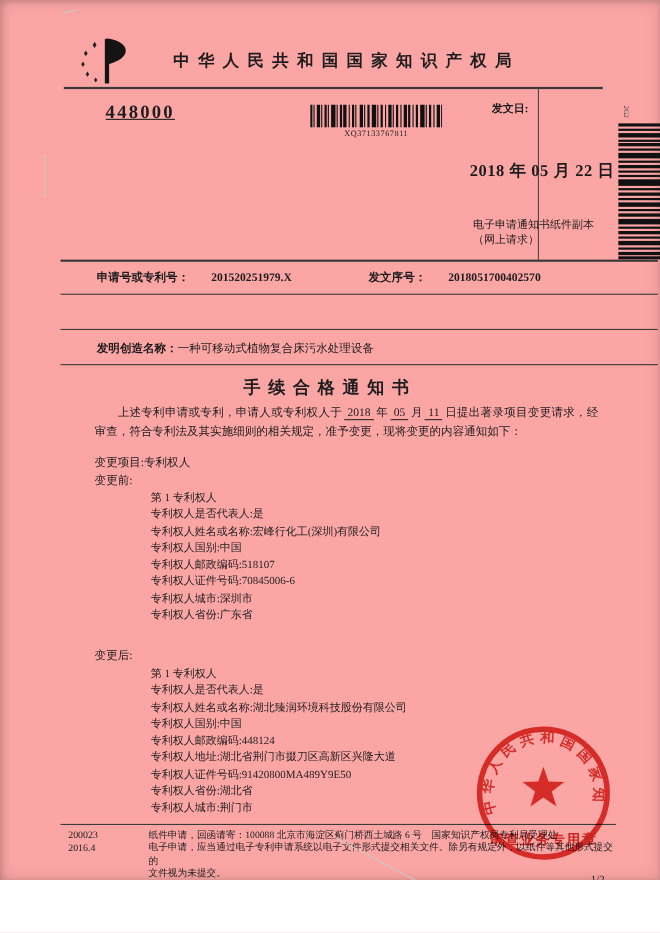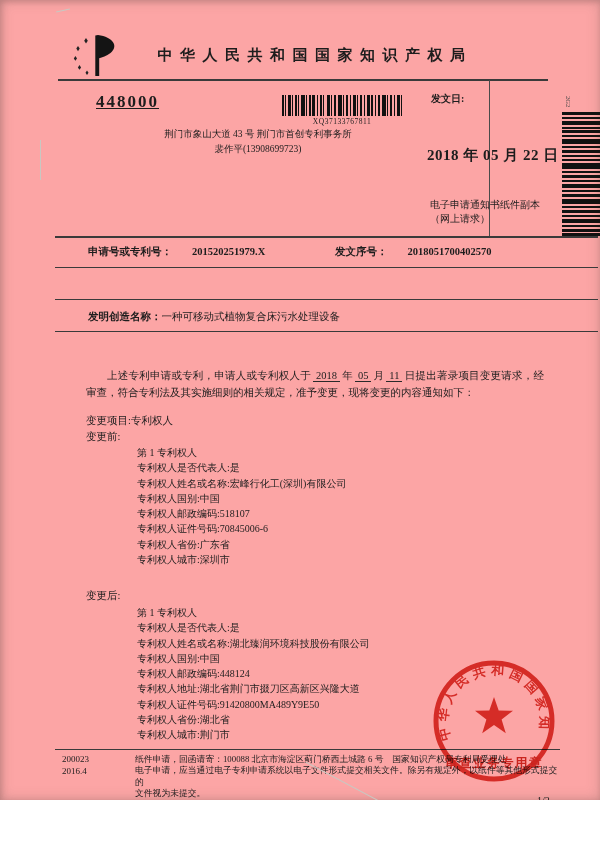--- a/index.html
+++ b/index.html
@@ -22,21 +22,21 @@
   .title{font-size:15.5px;font-weight:bold;letter-spacing:7px;text-align:center;width:100%;}
   .para{font-size:10.5px;line-height:17px;text-indent:21px;text-align:justify;}
   .u{border-bottom:1px solid #2a2a2a;padding:0 3px;margin:16px 2px;}
   .detail{font-size:10px;line-height:15.3px;white-space:nowrap;}
   .lbl{font-size:10.5px;}
   .footer-txt{font-size:8.8px;line-height:11.4px;}
   .formno{font-size:9px;line-height:11px;}
   .pageno{font-size:10px;}
   .datebig{font-size:15px;font-weight:bold;letter-spacing:.5px;white-space:nowrap;}
   .copynote{font-size:10px;line-height:13.5px;}
-  .dispatch-label{font-size:10px;font-weight:bold;}
+  .dispatch-label{font-size:10px;font-weight:bold;margin-left:16px;}
   .edgecode{font-size:6.5px;color:#444;transform:rotate(90deg);transform-origin:0 0;white-space:nowrap;}
   .seal-wrap{mix-blend-mode:multiply;opacity:.93;}
   .scratch{position:absolute;background:#c8c8c2;}
 </style>
 </head>
 <body>
 
 <div class="page">
 
   <svg class="abs" style="left:72px;top:32px" width="54" height="46" viewBox="0 0 54 46">
@@ -85,22 +85,20 @@
         <rect x="100" width="4" height="21"></rect>
         <rect x="105" width="1" height="21"></rect>
       <rect x="108" width="2" height="21"></rect>
         <rect x="112" width="1" height="21"></rect>
         <rect x="115" width="3" height="21"></rect>
       <rect x="119" width="1" height="21"></rect>
     </g>
   </svg>
   <div class="abs bcode-label" style="left:282px;top:117px;width:120px">XQ37133767811</div>
 
-  <div class="abs small" style="left:124px;top:128px;width:268px;text-align:center">荆门市象山大道 43 号  荆门市首创专利事务所</div>
-  <div class="abs small" style="left:124px;top:143px;width:268px;text-align:center">裴作平(13908699723)</div>
 
   <div class="vline" style="left:489px;top:80px;height:156px"></div>
   <div class="abs dispatch-label" style="left:431px;top:92px">发文日:</div>
   <div class="abs datebig" style="left:427px;top:146px">2018 年 05 月 22 日</div>
   <div class="abs copynote" style="left:430px;top:198px;width:120px">电子申请通知书纸件副本（网上请求）</div>
 
   <div class="abs edgecode" style="left:572px;top:96px">2G2</div>
   <svg class="abs" style="left:562px;top:112px" width="38" height="124" viewBox="0 0 38 124">
     <g fill="#111">
       <rect y="0" width="38" height="3"></rect>
@@ -140,37 +138,38 @@
   <div class="abs row" style="left:88px;top:245px">
     <span class="rowlabel">申请号或专利号：</span><span class="bold">201520251979.X</span>
   </div>
   <div class="abs row" style="left:335px;top:245px">
     <span class="rowlabel">发文序号：</span><span class="bold">2018051700402570</span>
   </div>
   <div class="abs row" style="left:88px;top:310px">
     <span class="rowlabel">发明创造名称：</span><span style="">一种可移动式植物复合床污水处理设备</span>
   </div>
 
+  <div class="abs title" style="left:0;top:342px">手续合格通知书</div>
 
   <div class="abs para" style="left:86px;top:367px;width:458px">
     <span>上述专利申请或专利，申请人或专利权人于</span><span class="u">2018</span><span>年</span><span class="u">05</span><span>月</span><span class="u">11</span><span>日</span><span>提出著录项目变更请求，经审查，符合专利法及其实施细则的相关规定，准予变更，现将变更的内容通知如下：</span>
   </div>
 
   <div class="abs lbl" style="left:86px;top:414px">变更项目:专利权人</div>
   <div class="abs lbl" style="left:86px;top:430px">变更前:</div>
 
   <div class="abs" style="left:137px;top:445px">
     <div class="detail">第 1 专利权人</div>
     <div class="detail">专利权人是否代表人:是</div>
     <div class="detail">专利权人姓名或名称:宏峰行化工(深圳)有限公司</div>
     <div class="detail">专利权人国别:中国</div>
     <div class="detail">专利权人邮政编码:518107</div>
     <div class="detail">专利权人证件号码:70845006-6</div>
+    <div class="detail">专利权人城市:深圳市</div>
     <div class="detail">专利权人省份:广东省</div>
-    <div class="detail">专利权人城市:深圳市</div>
   </div>
 
   <div class="abs lbl" style="left:86px;top:589px">变更后:</div>
 
   <div class="abs" style="left:137px;top:605px">
     <div class="detail">第 1 专利权人</div>
     <div class="detail">专利权人是否代表人:是</div>
     <div class="detail">专利权人姓名或名称:湖北臻润环境科技股份有限公司</div>
     <div class="detail">专利权人国别:中国</div>
     <div class="detail">专利权人邮政编码:448124</div>

